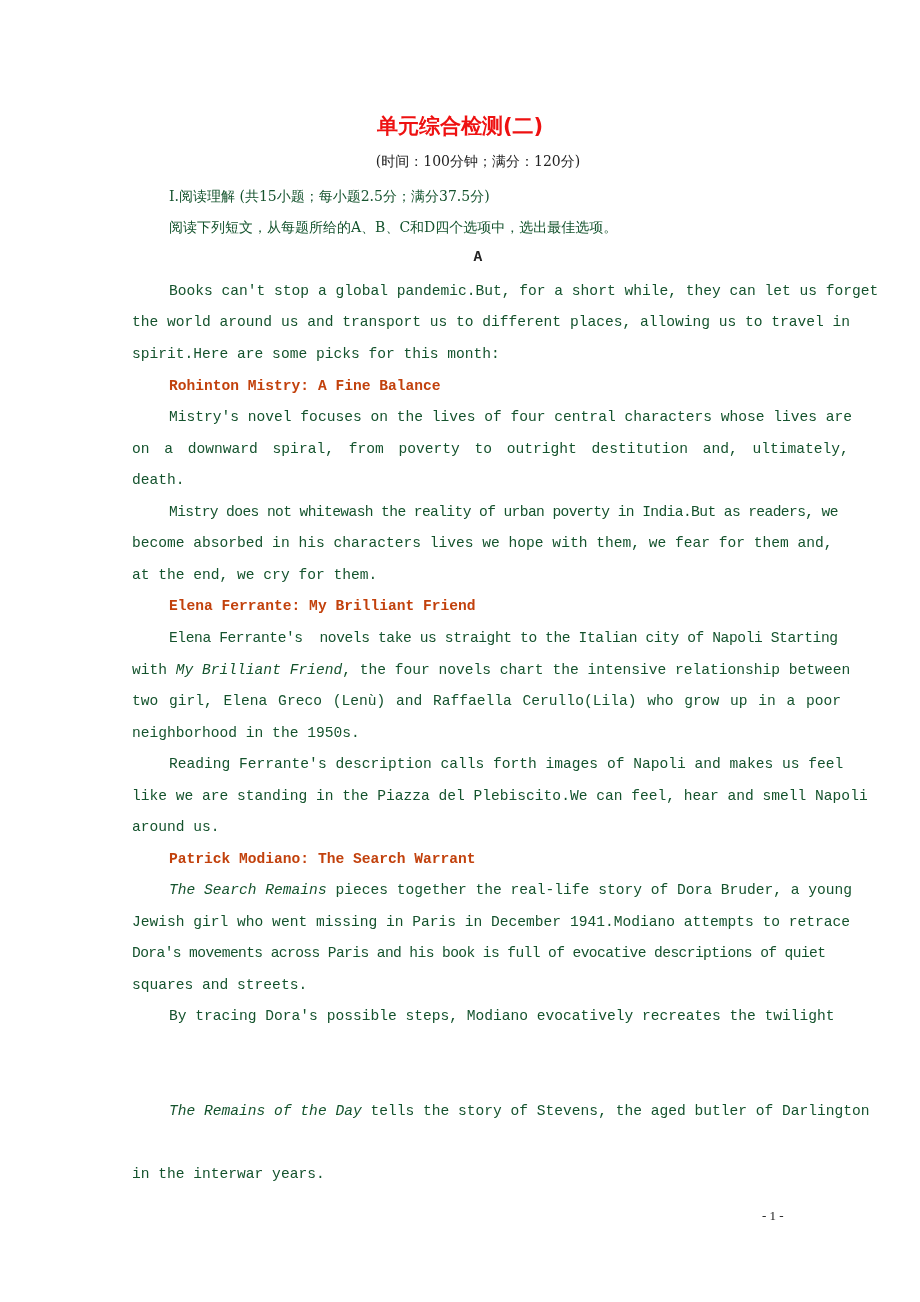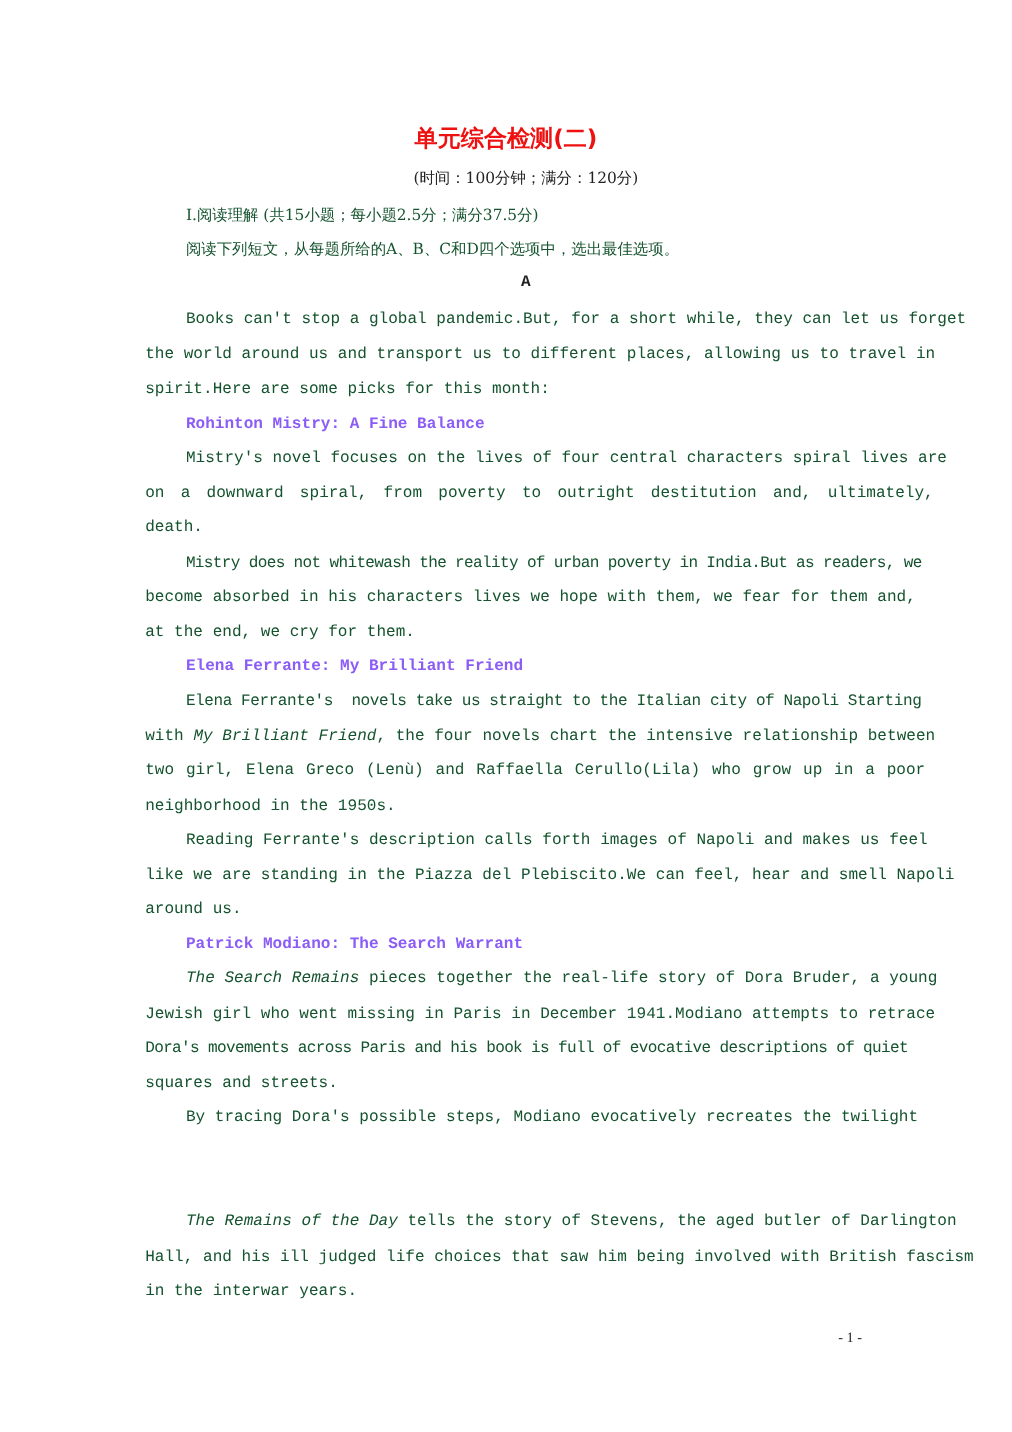--- a/index.html
+++ b/index.html
@@ -52,21 +52,21 @@
       white-space: pre;
       color: #14532d;
     }
     .indent { left: 169px; }
     .cjk {
       font-family: "DejaVu Serif", serif;
       font-size: 14px;
     }
     .heading {
       font-weight: bold;
-      color: #8b5cf6;
+      color: #c2410c;
     }
     .center-a {
       position: absolute;
       top: 249px;
       left: 0;
       width: 956px;
       text-align: center;
       font-family: "Liberation Mono", monospace;
       font-weight: bold;
       font-size: 14.6px;
@@ -92,21 +92,21 @@
   <div class="line cjk indent" style="top:186px;">Ⅰ.阅读理解 (共15小题；每小题2.5分；满分37.5分)</div>
   <div class="line cjk indent" style="top:217px;">阅读下列短文，从每题所给的A、B、C和D四个选项中，选出最佳选项。</div>
 
   <div class="center-a">A</div>
 
   <div class="line indent" style="top:281px;">Books can't stop a global pandemic.But, for a short while, they can let us forget</div>
   <div class="line" style="top:312px;">the world around us and transport us to different places, allowing us to travel in</div>
   <div class="line" style="top:344px;">spirit.Here are some picks for this month:</div>
 
   <div class="line indent heading" style="top:376px;">Rohinton Mistry: A Fine Balance</div>
-  <div class="line indent" style="top:407px;">Mistry's novel focuses on the lives of four central characters spiral lives are</div>
+  <div class="line indent" style="top:407px;">Mistry's novel focuses on the lives of four central characters whose lives are</div>
   <div class="line" style="top:439px; word-spacing:6px;">on a downward spiral, from poverty to outright destitution and, ultimately,</div>
   <div class="line" style="top:470px;">death.</div>
   <div class="line indent" style="top:502px; letter-spacing:-0.6px;">Mistry does not whitewash the reality of urban poverty in India.But as readers, we</div>
   <div class="line" style="top:533px;text-align:right;">become absorbed in his characters lives we hope with them, we fear for them and,</div>
   <div class="line" style="top:565px;">at the end, we cry for them.</div>
 
   <div class="line indent heading" style="top:596px;">Elena Ferrante: My Brilliant Friend</div>
   <div class="line indent" style="top:628px; letter-spacing:-0.4px;">Elena Ferrante's  novels take us straight to the Italian city of Napoli Starting</div>
   <div class="line" style="top:660px;"><span>with </span><em>My Brilliant Friend</em><span>, the four novels chart the intensive relationship between</span></div>
   <div class="line" style="top:691px; word-spacing:2px;">two girl, Elena Greco (Lenù) and Raffaella Cerullo(Lila) who grow up in a poor</div>
@@ -116,18 +116,17 @@
   <div class="line" style="top:817px;">around us.</div>
 
   <div class="line indent heading" style="top:849px;">Patrick Modiano: The Search Warrant</div>
   <div class="line indent" style="top:880px;"><em>The Search Remains</em><span> pieces together the real-life story of Dora Bruder, a young</span></div>
   <div class="line" style="top:912px;">Jewish girl who went missing in Paris in December 1941.Modiano attempts to retrace</div>
   <div class="line" style="top:943px; letter-spacing:-0.6px;">Dora's movements across Paris and his book is full of evocative descriptions of quiet</div>
   <div class="line" style="top:975px;">squares and streets.</div>
   <div class="line indent" style="top:1006px;">By tracing Dora's possible steps, Modiano evocatively recreates the twilight</div>
 
   <div class="line indent" style="top:1101px;"><em>The Remains of the Day</em><span> tells the story of Stevens, the aged butler of Darlington</span></div>
-  <div class="line" style="top:1133px;">Hall, and his ill judged life choices that saw him being involved with British fascism</div>
   <div class="line" style="top:1164px;">in the interwar years.</div>
 
   <div class="page-num">- 1 -</div>
 
 </div>
 
 </body></html>

